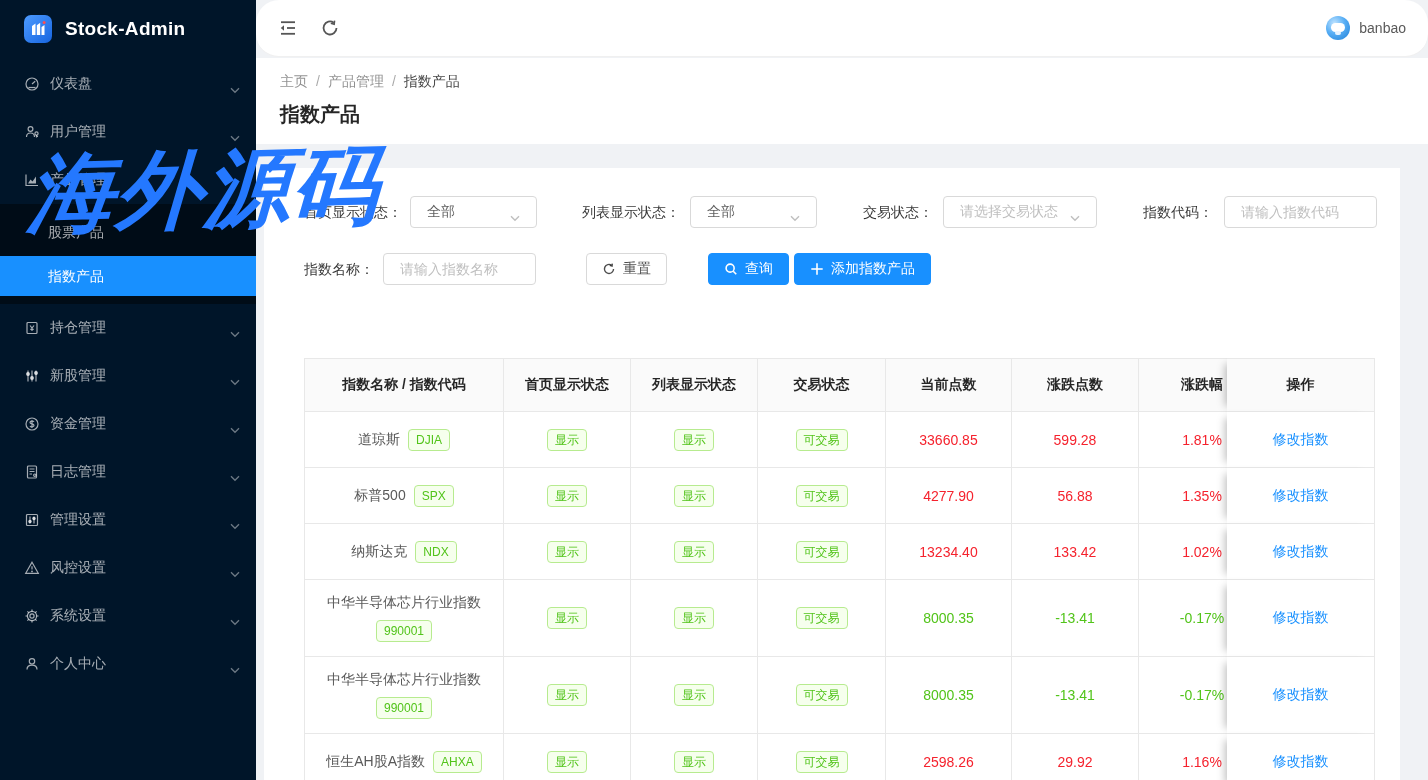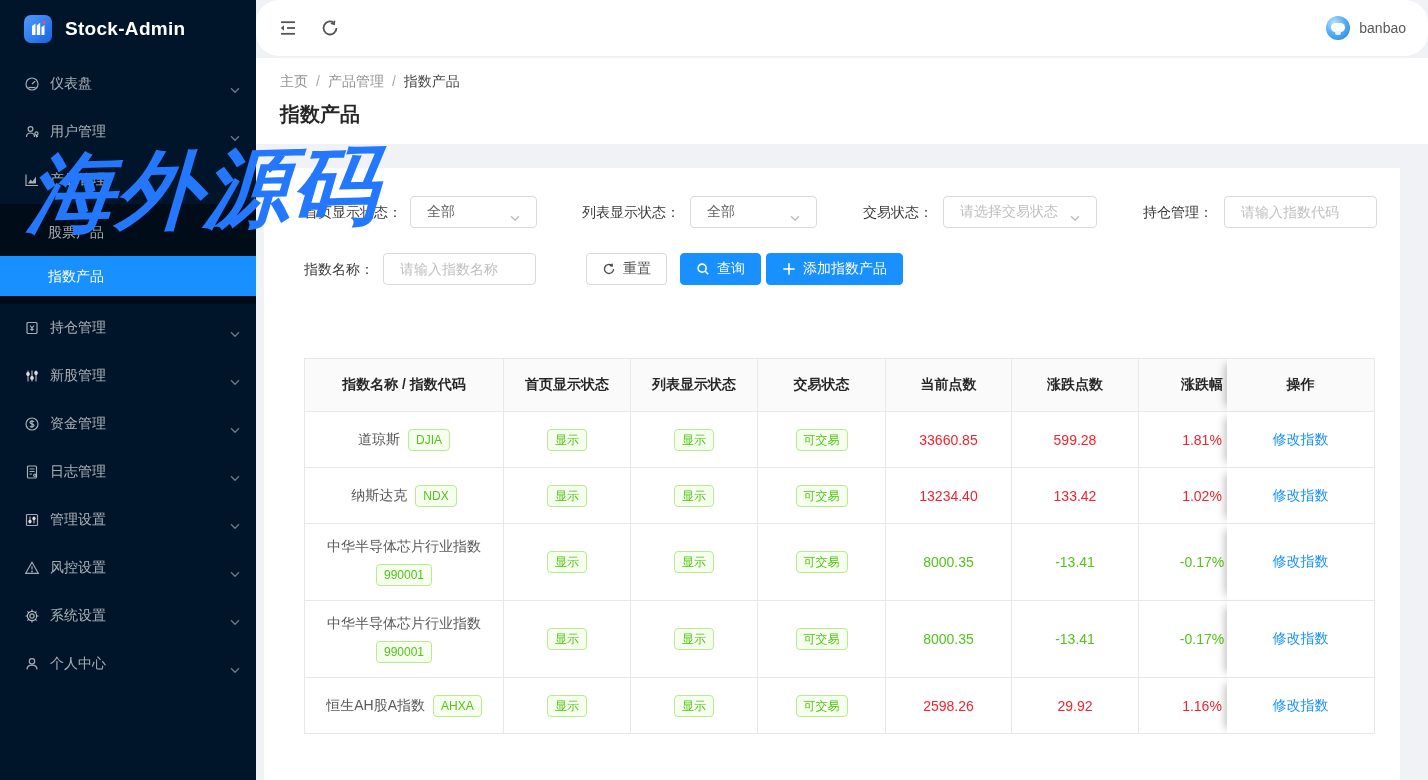--- a/index.html
+++ b/index.html
@@ -53,21 +53,21 @@
   .f-label{position:absolute;height:32px;line-height:32px;color:rgba(0,0,0,.80);}
   .select,.inputbox{position:absolute;height:32px;border:1px solid #d9d9d9;border-radius:4px;background:#fff;display:flex;align-items:center;padding:0 16px;cursor:pointer;}
   .select .val{flex:1;color:rgba(0,0,0,.65);}
   .select .val.ph{color:#bfbfbf;}
   .select .sarrow{width:10px;height:7px;color:#bfbfbf;flex:0 0 auto;}
   .inputbox input{border:none;outline:none;width:100%;font-size:14px;font-family:inherit;color:rgba(0,0,0,.65);}
   .inputbox input::placeholder{color:#bfbfbf;}
   .btn{position:absolute;height:32px;border-radius:4px;display:inline-flex;align-items:center;justify-content:center;font-size:14px;cursor:pointer;padding:0 15px;}
   .btn .bic{width:14px;height:14px;margin-right:7px;display:inline-flex;}
   .btn-default{background:#fff;border:1px solid #d9d9d9;color:rgba(0,0,0,.70);text-align:right;}
-  .btn-primary{background:var(--accent);border:1px solid var(--accent);color:#fff;}
+  .btn-primary{background:var(--accent);border:1px solid var(--accent);color:#fff;margin-left:28px;}
   
   .table-wrap{position:absolute;left:40px;top:190px;width:1071px;height:450px;overflow:hidden;}
   table{border-collapse:separate;border-spacing:0;table-layout:fixed;width:1110px;}
   th,td{border-bottom:1px solid var(--border);border-right:1px solid var(--border);text-align:center;vertical-align:middle;background:#fff;}
   th{background:#fafafa;height:54px;color:rgba(0,0,0,.85);font-weight:600;font-size:14px;border-top:1px solid var(--border);}
   th:first-child,td:first-child{border-left:1px solid var(--border);}
   td{height:56px;font-size:14px;color:#595959;}
   tr.tall td{height:77px;}
   th.sticky,td.sticky{position:sticky;right:0;z-index:2;box-shadow:-8px 0 8px -6px rgba(0,0,0,.25);}
   th.sticky{background:#fafafa;}
@@ -298,21 +298,21 @@
   </div>
 
   <span class="f-label" style="left:599px;top:28px;">交易状态：</span>
   <div class="select" style="left:679px;top:28px;width:154px;">
     <span class="val ph">请选择交易状态</span>
     <span class="sarrow"><svg width="10" height="7" viewBox="0 0 10 7" fill="none" stroke="currentColor" stroke-width="1.4">
           <path d="M1 1.3 L5 5.3 L9 1.3"></path>
         </svg></span>
   </div>
 
-  <span class="f-label" style="left:879px;top:28px;">持仓管理：</span>
+  <span class="f-label" style="left:879px;top:28px;">指数代码：</span>
   <div class="inputbox" style="left:960px;top:28px;width:153px;">
     <input type="text" placeholder="请输入指数代码" style="">
   </div>
 
   <span class="f-label" style="left:40px;top:85px;">指数名称：</span>
   <div class="inputbox" style="left:119px;top:85px;width:153px;">
     <input type="text" placeholder="请输入指数名称" style="">
   </div>
 
   <button class="btn btn-default" style="left:322px;top:85px;">
@@ -376,20 +376,33 @@
             <td><span class="tag">显示</span></td>
             <td><span class="tag">显示</span></td>
             <td><span class="tag">可交易</span></td>
             <td class="num up">33660.85</td>
             <td class="num up">599.28</td>
             <td class="num up">1.81%</td>
             <td class="sticky"><a class="action-link">修改指数</a></td>
           </tr>
           <tr>
             <td><span class="name-wrap">
+                <span class="nm">标普500</span>
+                <span class="tag">SPX</span>
+              </span></td>
+            <td><span class="tag">显示</span></td>
+            <td><span class="tag">显示</span></td>
+            <td><span class="tag">可交易</span></td>
+            <td class="num up">4277.90</td>
+            <td class="num up">56.88</td>
+            <td class="num up">1.35%</td>
+            <td class="sticky"><a class="action-link">修改指数</a></td>
+          </tr>
+          <tr>
+            <td><span class="name-wrap">
                 <span class="nm">纳斯达克</span>
                 <span class="tag">NDX</span>
               </span></td>
             <td><span class="tag">显示</span></td>
             <td><span class="tag">显示</span></td>
             <td><span class="tag">可交易</span></td>
             <td class="num up">13234.40</td>
             <td class="num up">133.42</td>
             <td class="num up">1.02%</td>
             <td class="sticky"><a class="action-link">修改指数</a></td>

